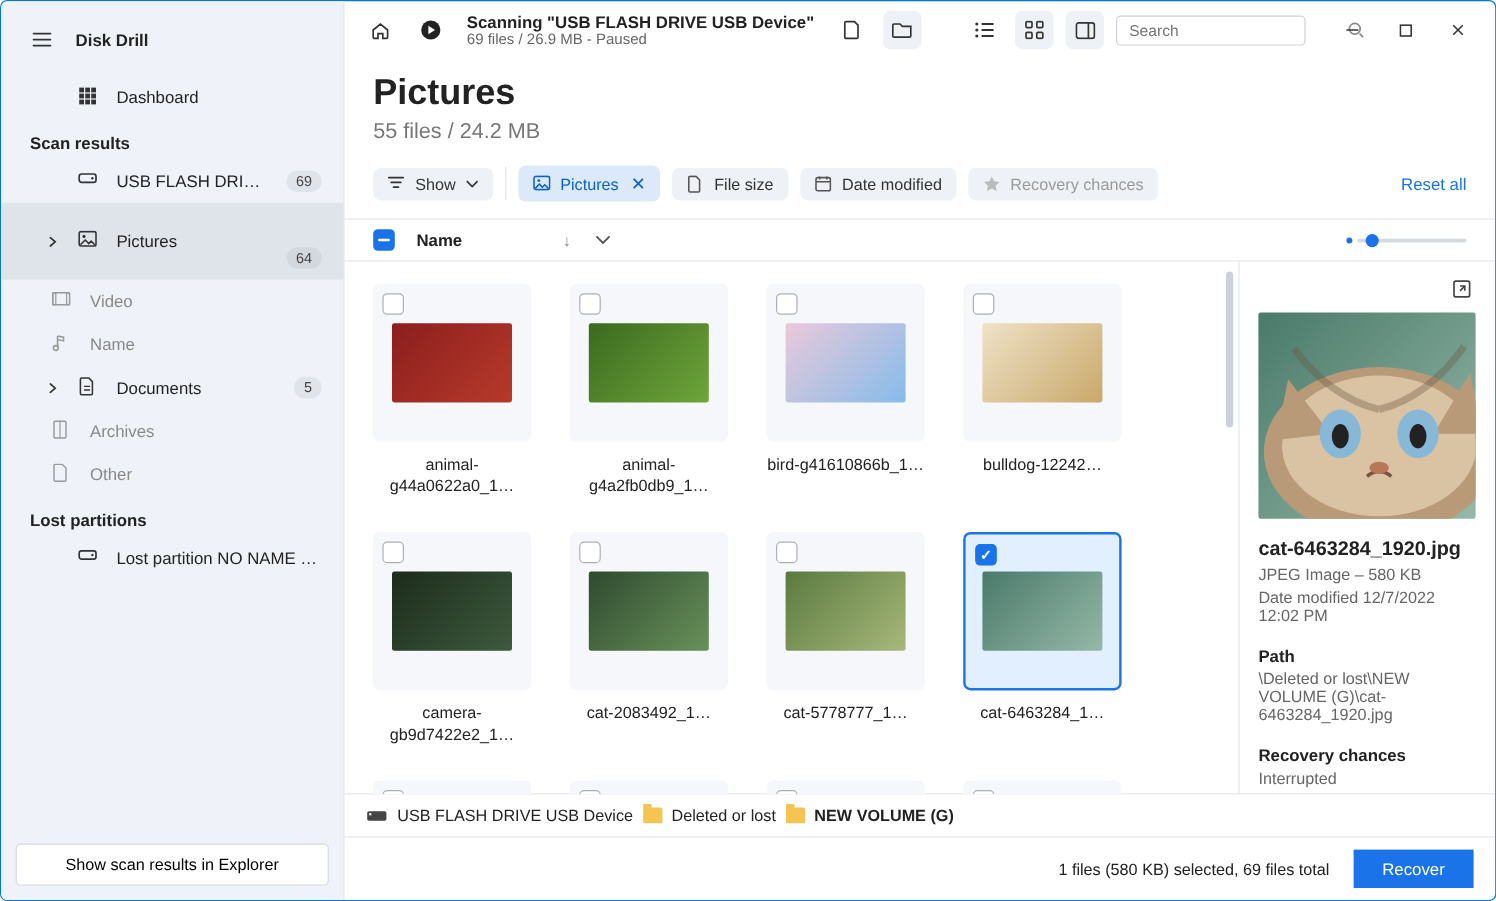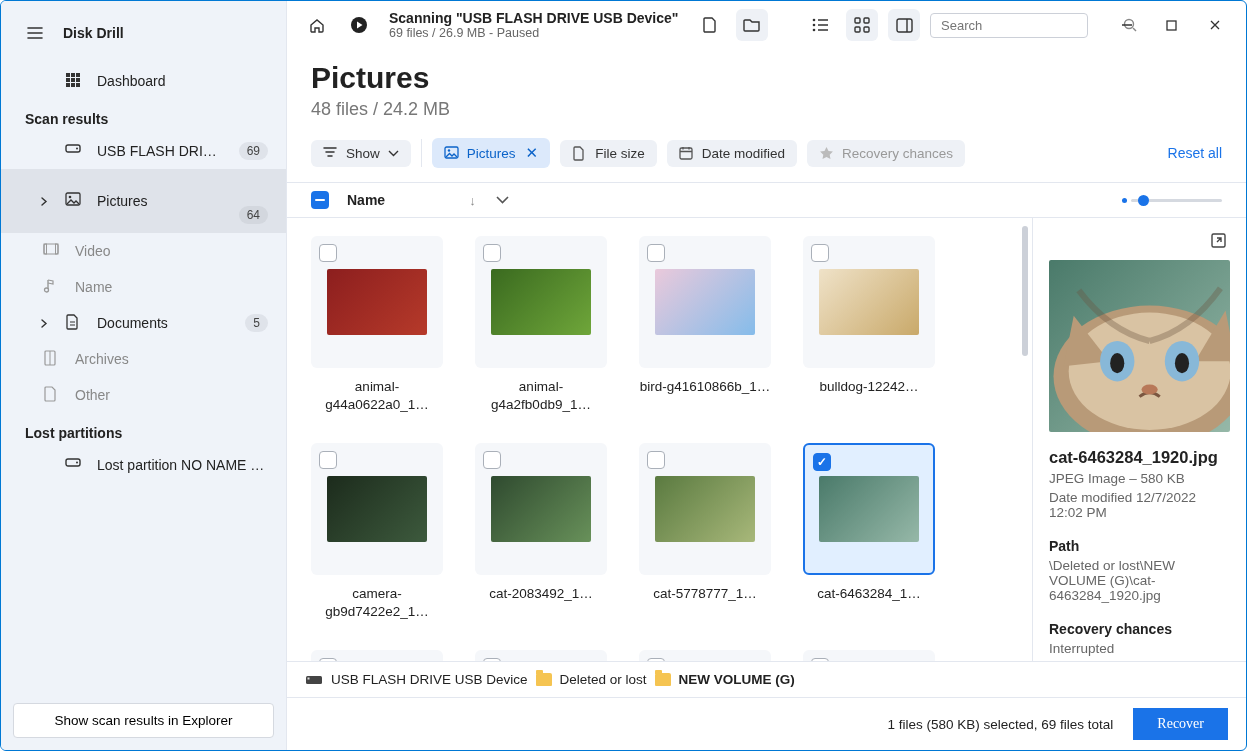--- a/index.html
+++ b/index.html
@@ -134,21 +134,21 @@
 }
 .folder-ic { width:16px; height:13px; background:#f5c451; border-radius:2px 2px 1px 1px; position:relative;}
 .folder-ic::before{content:"";position:absolute;top:-3px;left:0;width:7px;height:4px;background:#f5c451;border-radius:1px 1px 0 0;}
 
 .status-bar {
   border-top:1px solid #e3e7ef; padding: 10px 18px;
   display:flex; align-items:center; justify-content:flex-end; gap:20px; font-size:13.5px;
 }
 .recover-btn {
   background:#1a73e8; color:#fff; border:none; border-radius:0;
-  padding: 8px 24px; font-size:14px; cursor:pointer;font-family:Liberation Serif, serif;
+  padding: 8px 24px; font-size:14px; cursor:pointer;
 }
 svg { display:block; }
 
 .bg-redfield{background:linear-gradient(135deg,#8c1e1e,#b63a2a);}
 .bg-grass{background:linear-gradient(135deg,#3a6a1f,#6fa63a);}
 .bg-blossom{background:linear-gradient(135deg,#eac9db,#85bcea);}
 .bg-bulldog{background:linear-gradient(135deg,#efe2c8,#c9a96a);}
 .bg-camera{background:linear-gradient(135deg,#1c2b1c,#3d5a3d);}
 .bg-forest{background:linear-gradient(135deg,#2f4a2f,#68915a);}
 .bg-grasscat{background:linear-gradient(135deg,#5a7a40,#a8b87a);}
@@ -365,21 +365,21 @@
       <div class="win-btn">
           <svg width="12" height="12" viewBox="0 0 12 12">
             <path d="M2 2l8 8M10 2l-8 8" stroke="#333" stroke-width="1.3"></path>
           </svg>
         </div>
     </div>
   </div>
 
   <div class="page-head">
     <h1>Pictures</h1>
-    <div class="page-sub">48 files / 24.2 MB</div>
+    <div class="page-sub">55 files / 24.2 MB</div>
   </div>
 
   <div class="filter-bar">
     <div class="pill">
       <span class="picon">
           <svg width="14" height="12" viewBox="0 0 14 12">
             <path d="M1 2h12M3 6h8M5 10h4" stroke="#333" stroke-width="1.5" stroke-linecap="round"></path>
           </svg>
         </span>
       <span>Show</span>

